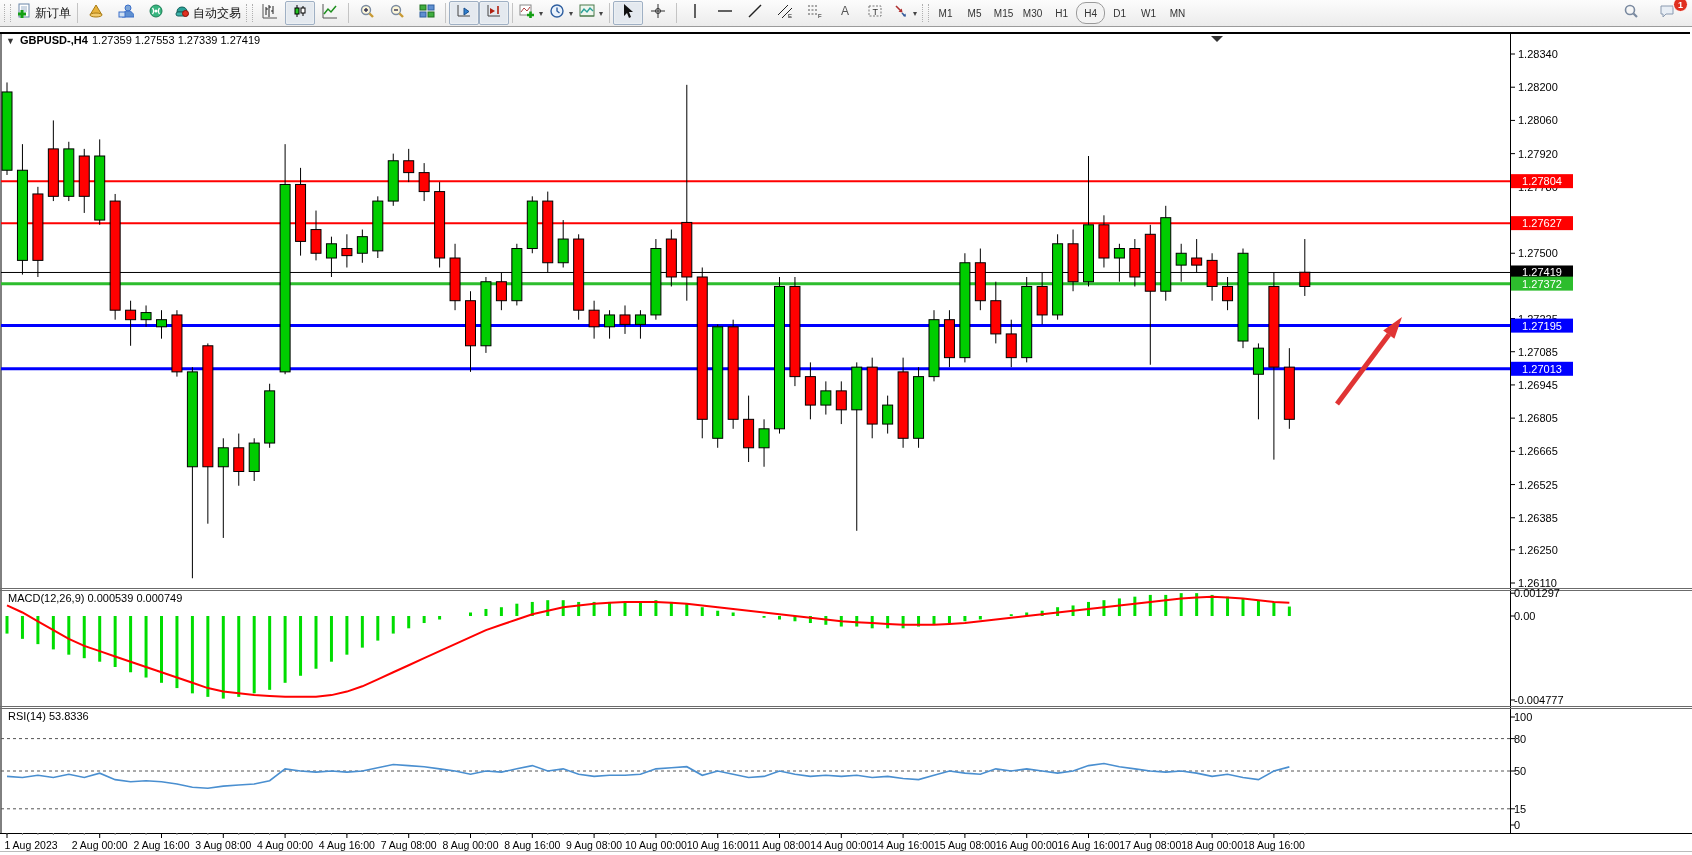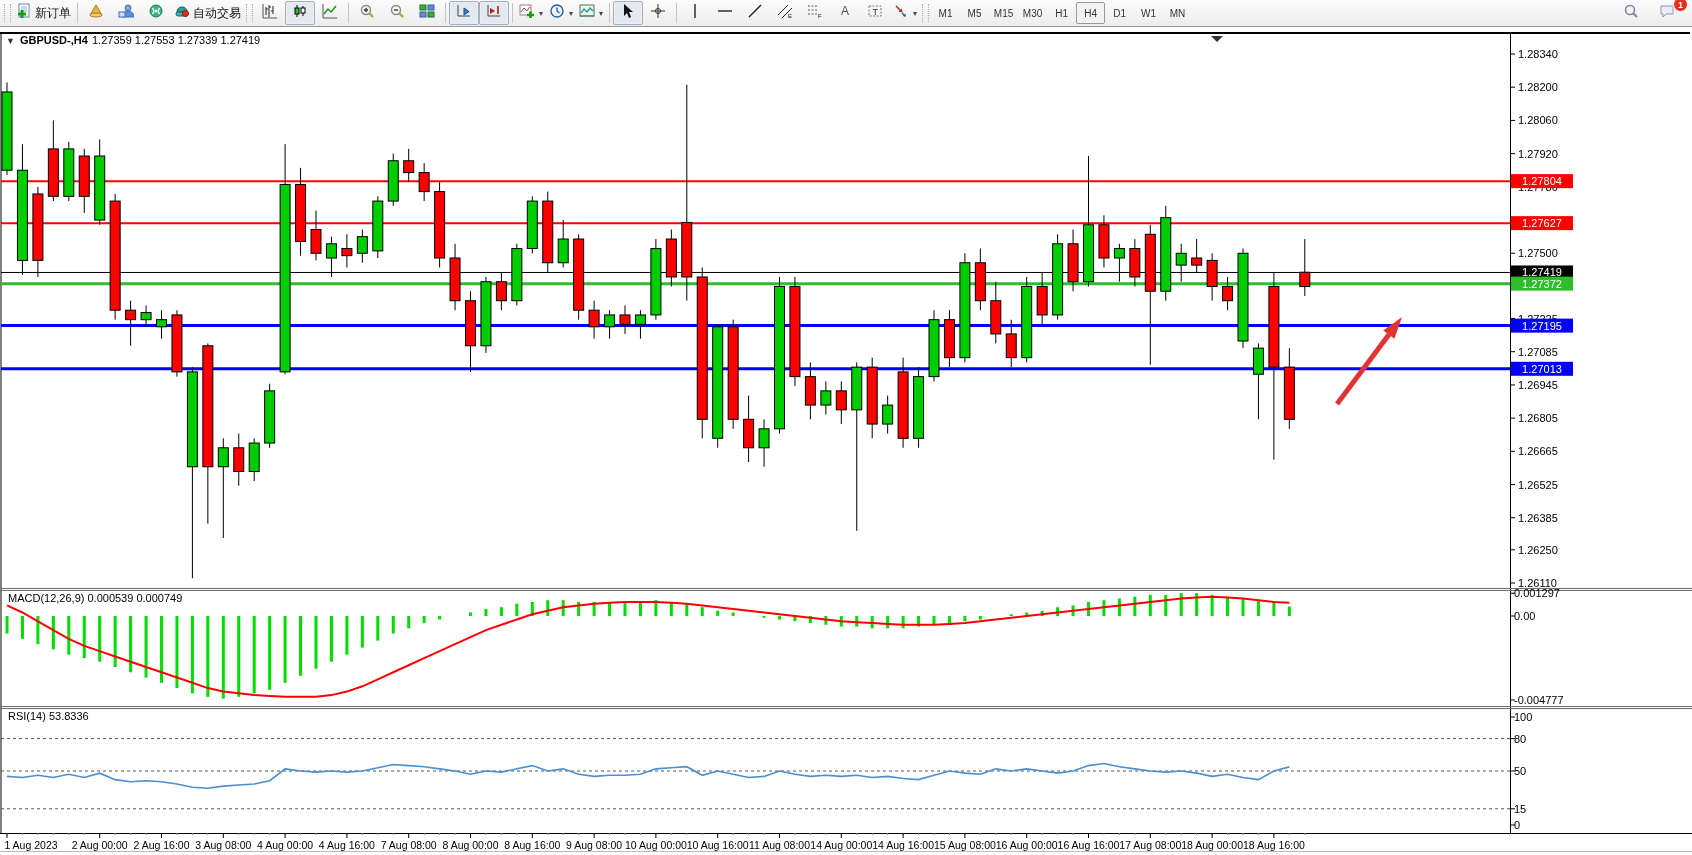--- a/index.html
+++ b/index.html
@@ -10,21 +10,21 @@
     display:flex;align-items:center;padding:0 2px;box-sizing:border-box;}
   .tb-grip{width:5px;height:18px;margin:0 2px;border-left:1px dotted #b0b0b0;border-right:1px dotted #b0b0b0;}
   .tb-sep{width:1px;height:20px;background:#c4c4c4;margin:0 3px;}
   .tb-btn{height:22px;min-width:24px;display:flex;align-items:center;justify-content:center;
     border:1px solid transparent;border-radius:2px;gap:3px;padding:0 2px;background:transparent;cursor:default;}
   .tb-btn.active{background:#e4e9ef;border-color:#9fb0c4;box-shadow:inset 0 0 2px #ffffff;}
   .tb-label{font-size:12px;color:#111;white-space:nowrap;}
   .caret{font-size:8px;color:#444;margin-left:1px;}
   .tf-btn{height:20px;min-width:27px;display:flex;align-items:center;justify-content:center;
     font-size:10px;color:#333;border:1px solid transparent;border-radius:2px;}
-  .tf-btn.active{background:#f3f3f3;border-color:#9a9a9a;box-shadow:inset 0 0 1px #fff;}
+  .tf-btn.active{background:#f3f3f3;border-color:#9a9a9a;box-shadow:inset 0 0 1px #fff;border-radius:10px;}
   .tb-right{margin-left:auto;display:flex;align-items:center;gap:6px;padding-right:8px;}
   .badge-wrap{position:relative;}
   .red-badge{position:absolute;top:-5px;right:-7px;background:#e03020;color:#fff;font-size:9px;
     border-radius:8px;min-width:13px;height:13px;display:flex;align-items:center;justify-content:center;
     border:1px solid #fff;font-weight:bold;}
   
   #chart-wrap{position:absolute;left:0;top:27px;width:1692px;height:828px;background:#fff;}
   svg text{font-family:"Liberation Sans", sans-serif;}
 </style>
 </head>

